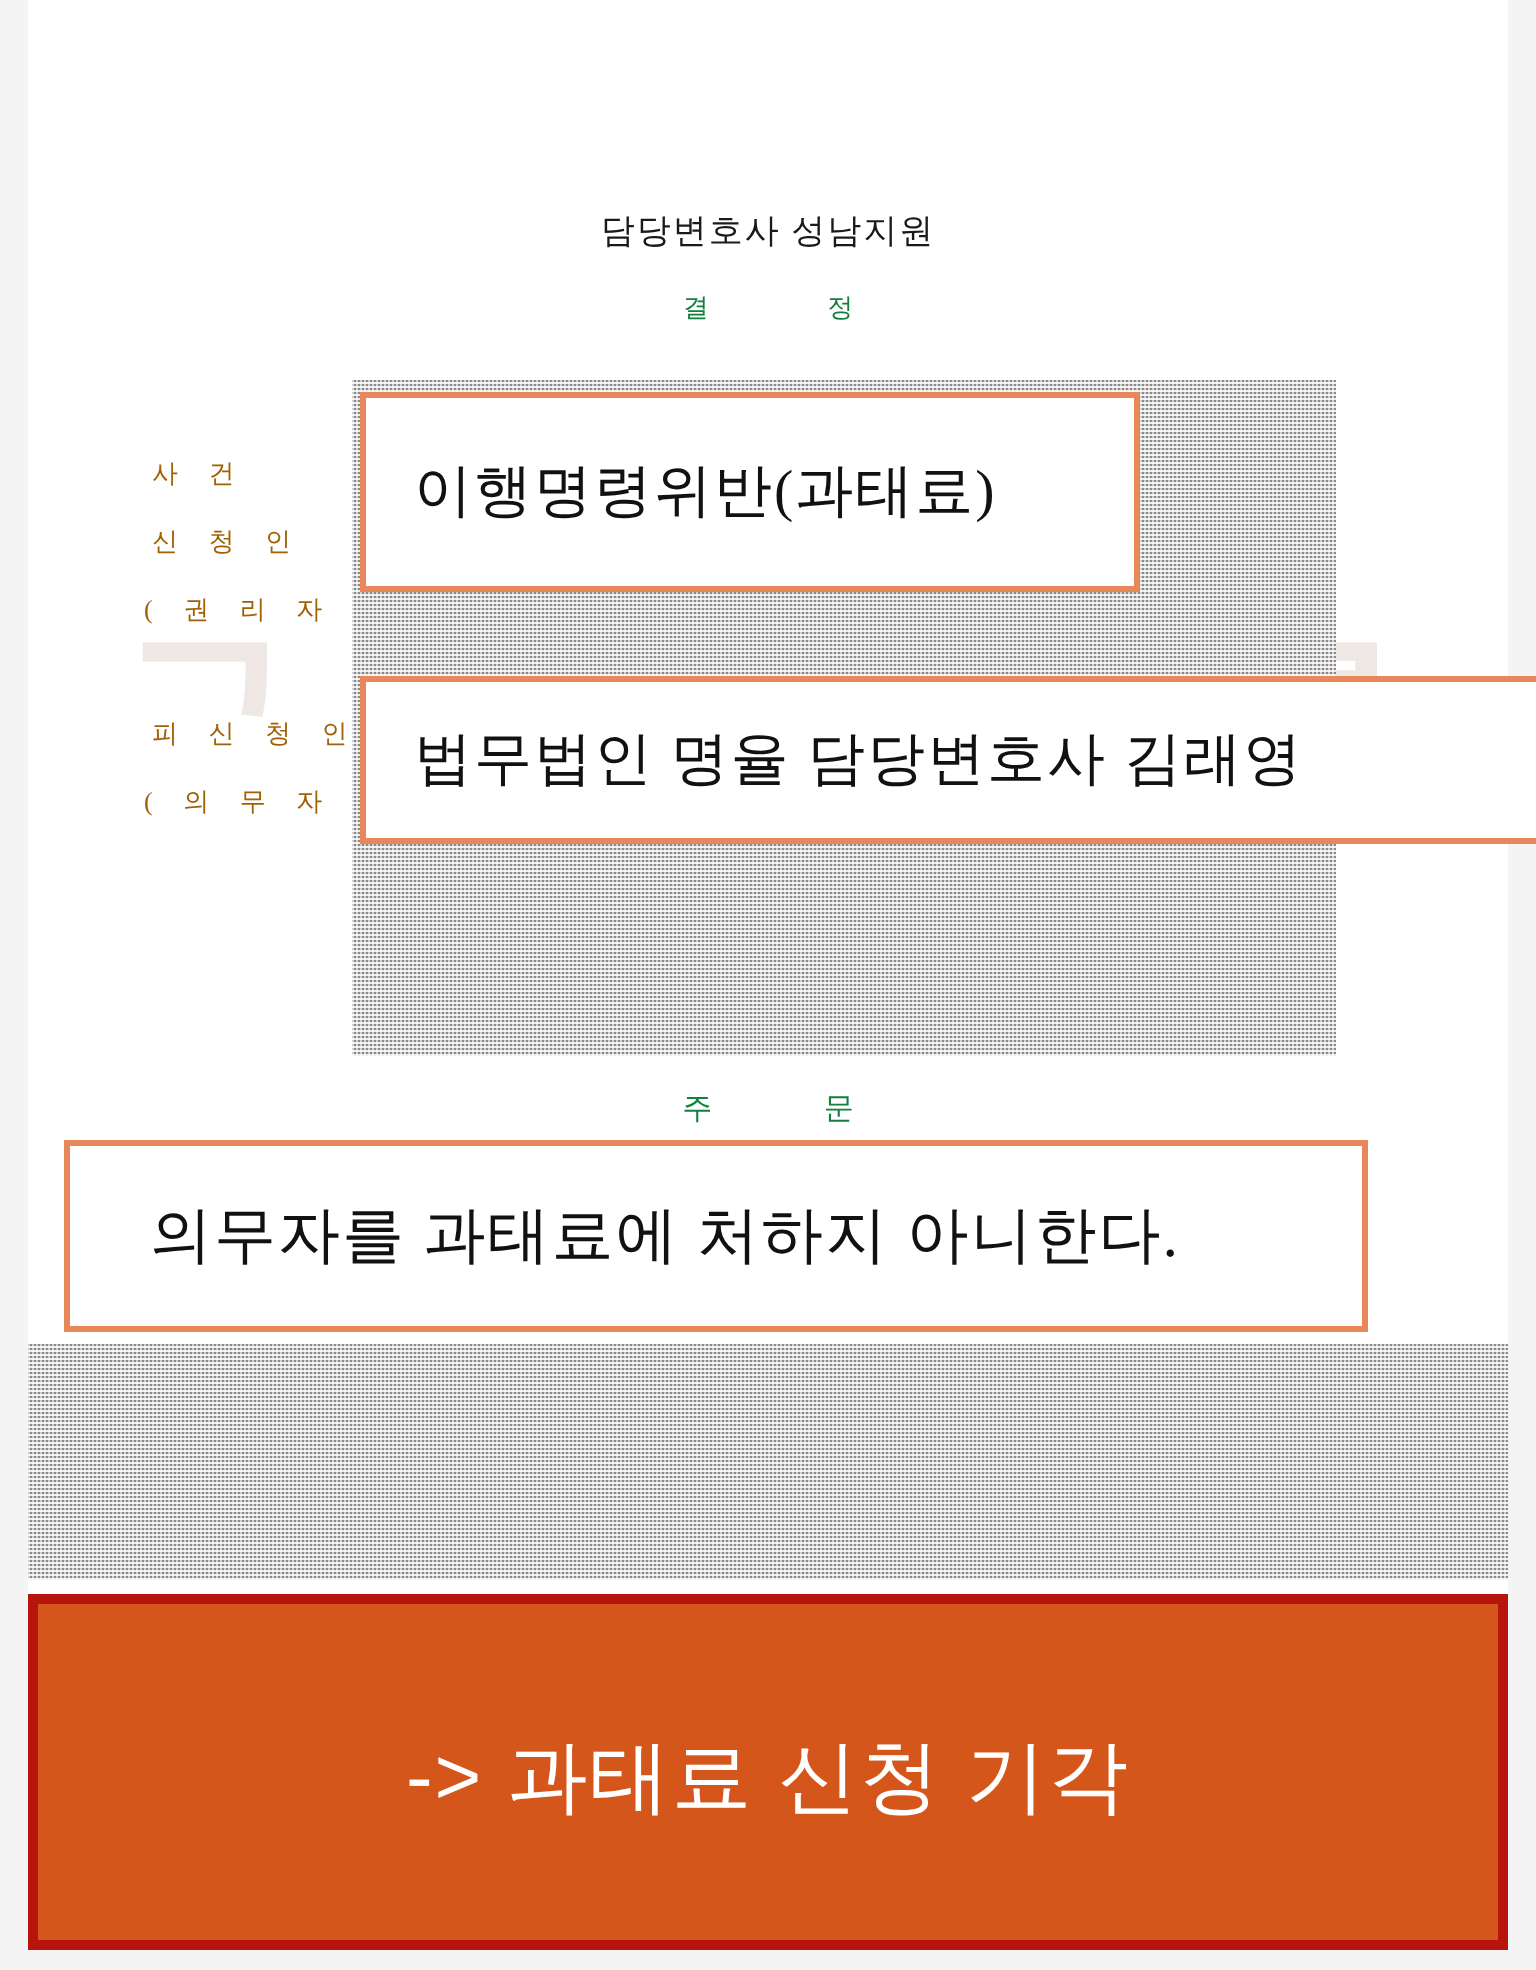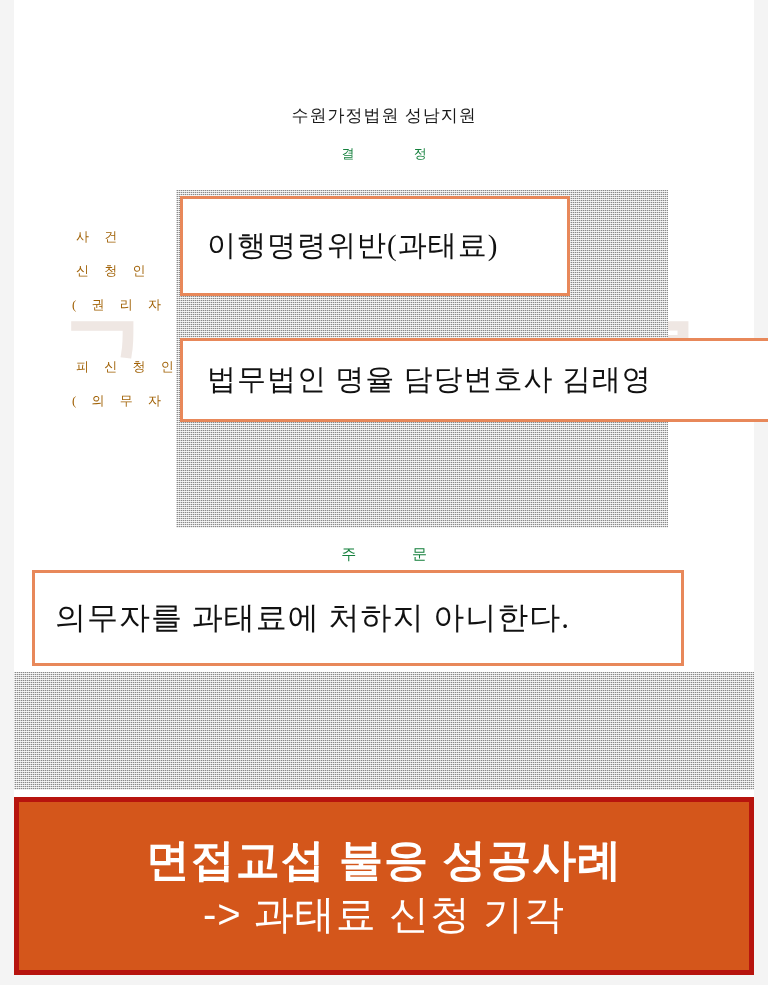--- a/index.html
+++ b/index.html
@@ -162,21 +162,21 @@
 
   <div class="sheet">
 
     <div class="watermark">
       <span>ᄀ</span>
       <span>ᄂ</span>
       <span>ᄃ</span>
       <span>ᄅ</span>
     </div>
 
-    <div class="doc-title">수원가정법원 성남지원</div>
+    <div class="doc-title">담당변호사 성남지원</div>
     <div class="doc-subtitle">결        정</div>
 
     <div class="field-label" style="left:62px; top:228px;">사        건</div>
     <div class="field-label" style="left:62px; top:262px;">신  청  인</div>
     <div class="field-label" style="left:58px; top:296px;">( 권 리 자 )</div>
     <div class="field-label" style="left:62px; top:358px;">피 신 청 인</div>
     <div class="field-label" style="left:58px; top:392px;">( 의 무 자 )</div>
 
     <div class="redact" style="left:162px; top:190px; width:492px; height:338px;"></div>
     <div class="redact" style="left:0px;   top:672px; width:740px; height:118px;"></div>
@@ -184,24 +184,23 @@
     <div class="highlight-box" style="left:166px; top:196px; width:390px; height:100px;">
       <span class="txt">이행명령위반(과태료)</span>
     </div>
 
     <div class="highlight-box" style="left:166px; top:338px; width:686px; height:84px;">
       <span class="txt">법무법인 명율 담당변호사 김래영</span>
     </div>
 
     <div class="section-heading" style="top:545px;">주        문</div>
 
-    <div class="highlight-box" style="left:18px; top:570px; width:652px; height:96px; padding-left:20px;">
+    <div class="highlight-box" style="left:18px; top:570px; width:652px; height:96px; padding-left:40px;">
       <span class="txt" style="font-size:31px;">의무자를 과태료에 처하지 아니한다.</span>
     </div>
 
   </div>
 
   <div class="banner">
-    <div class="line1">면접교섭 불응 성공사례</div>
     <div class="line2">-&gt; 과태료 신청 기각</div>
   </div>
 
 </div>
 
 </body></html>

